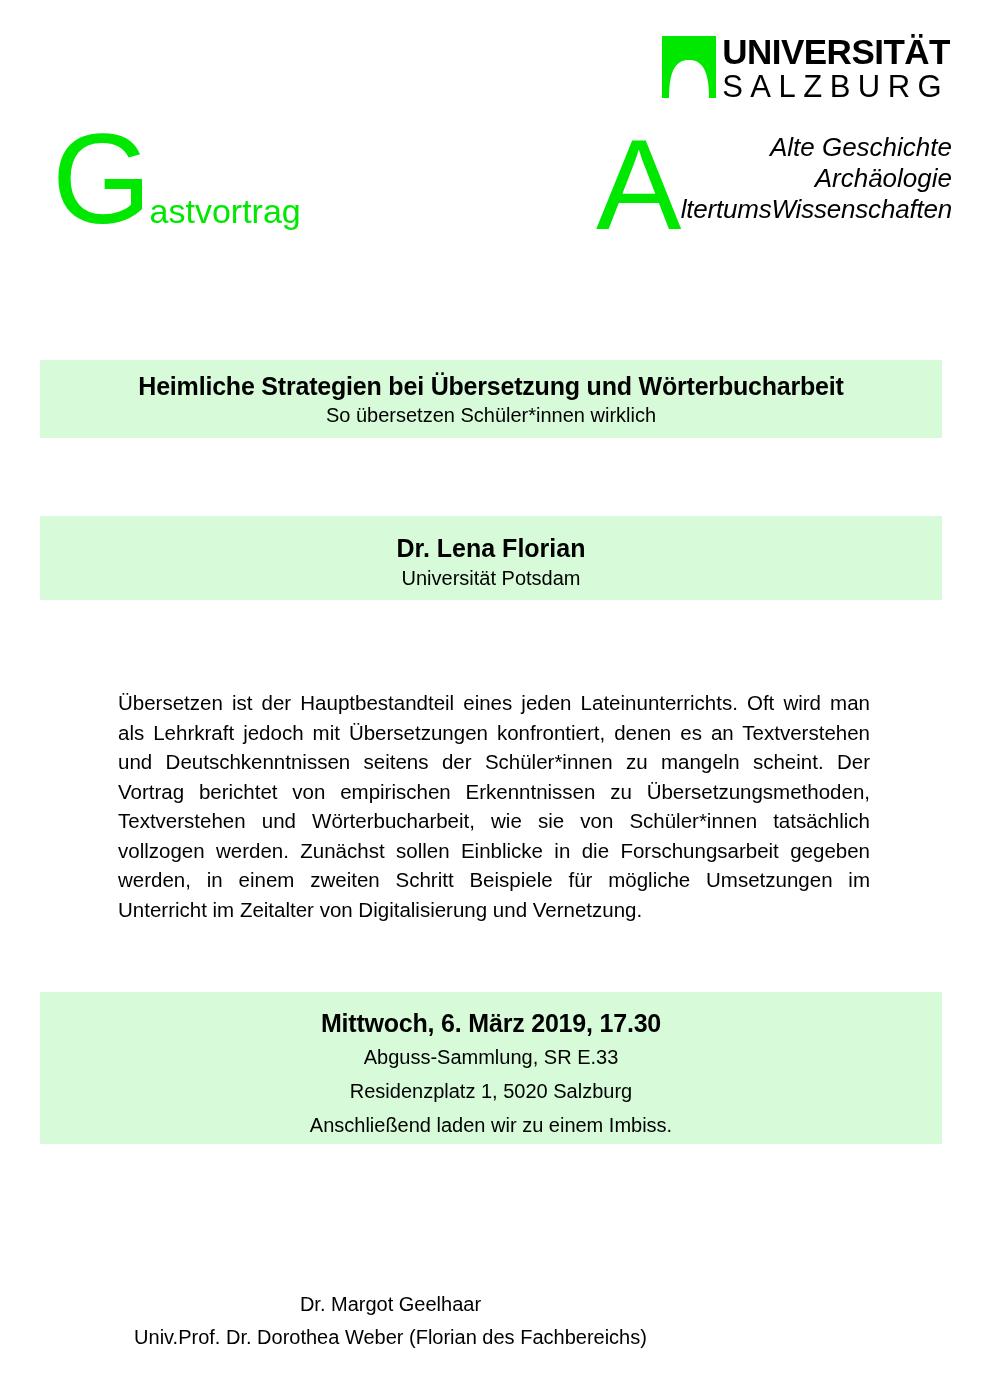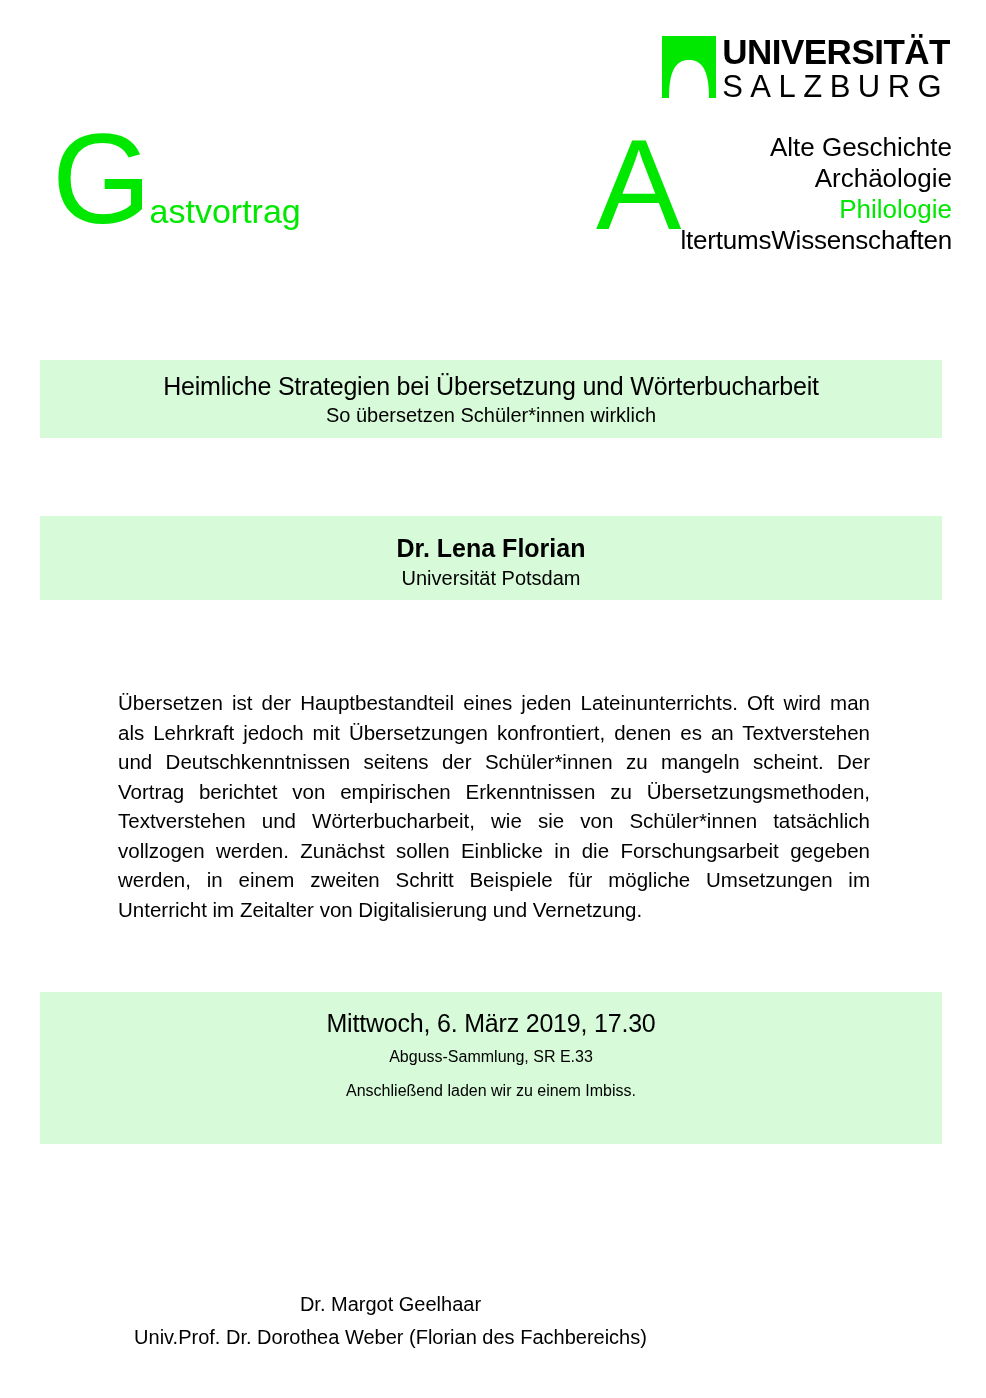--- a/index.html
+++ b/index.html
@@ -107,20 +107,21 @@
   .aw-lines {
     position: absolute;
     right: 0;
     top: 6px;
     text-align: right;
     line-height: 31px;
     white-space: nowrap;
   }
   .aw-lines div {
     font-size: 26px;
+    font-style: italic;
   }
   .aw-lines .green {
     color: #00e800;
   }
   .aw-lines .last-line {
     font-size: 26px;
     letter-spacing: -0.2px;
   }
 
   
@@ -133,21 +134,21 @@
   }
 
   .band-title {
     top: 360px;
     height: 78px;
     padding-top: 10px;
     text-align: center;
   }
   .band-title .title-main {
     font-size: 25px;
-    font-weight: normal;
+    font-weight: bold;
     line-height: 32px;
     letter-spacing: -0.2px;
   }
   .band-title .title-sub {
     font-size: 20px;
     font-weight: normal;
     line-height: 26px;
     text-align: center;
   }
 
@@ -169,26 +170,26 @@
   }
 
   .band-event {
     top: 992px;
     height: 152px;
     padding-top: 14px;
     text-align: center;
   }
   .band-event .event-headline {
     font-size: 25px;
-    font-weight: normal;
+    font-weight: bold;
     line-height: 34px;
     letter-spacing: -0.2px;
   }
   .band-event .event-line {
-    font-size: 16px;
+    font-size: 20px;
     font-weight: normal;
     line-height: 34px;
   }
 
   
   .abstract {
     position: absolute;
     left: 118px;
     top: 688px;
     width: 752px;
@@ -232,41 +233,41 @@
 
     <div class="gastvortrag">
       <span class="big-letter">G</span><span class="rest-word">astvortrag</span>
     </div>
 
     <div class="aw-block">
       <span class="aw-letter">A</span>
       <div class="aw-lines">
         <div>Alte Geschichte</div>
         <div>Archäologie</div>
-        <div class="green">Philologie</div>
         <div class="last-line">ltertumsWissenschaften</div>
       </div>
     </div>
   </div>
 
   <div class="band band-title">
     <div class="title-main">Heimliche Strategien bei Übersetzung und Wörterbucharbeit</div>
     <div class="title-sub">So übersetzen Schüler*innen wirklich</div>
   </div>
 
   <div class="band band-speaker">
     <div class="speaker-name">Dr. Lena Florian</div>
     <div class="speaker-affil">Universität Potsdam</div>
   </div>
 
   <div class="abstract">Übersetzen ist der Hauptbestandteil eines jeden Lateinunterrichts. Oft wird man als Lehrkraft jedoch mit Übersetzungen konfrontiert, denen es an Textverstehen und Deutschkenntnissen seitens der Schüler*innen zu mangeln scheint. Der Vortrag berichtet von empirischen Erkenntnissen zu Übersetzungsmethoden, Textverstehen und Wörterbucharbeit, wie sie von Schüler*innen tatsächlich vollzogen werden. Zunächst sollen Einblicke in die Forschungsarbeit gegeben werden, in einem zweiten Schritt Beispiele für mögliche Umsetzungen im Unterricht im Zeitalter von Digitalisierung und Vernetzung.</div>
 
   <div class="band band-event">
     <div class="event-headline">Mittwoch, 6. März 2019, 17.30</div>
     <div class="event-line">Abguss-Sammlung, SR E.33</div>
+    <div class="event-line">Residenzplatz 1, 5020 Salzburg</div>
     <div class="event-line">Anschließend laden wir zu einem Imbiss.</div>
   </div>
 
   <div class="footer">
     <div>Dr. Margot Geelhaar</div>
     <div>Univ.Prof. Dr. Dorothea Weber (Florian des Fachbereichs)</div>
   </div>
 
 </div>
 

